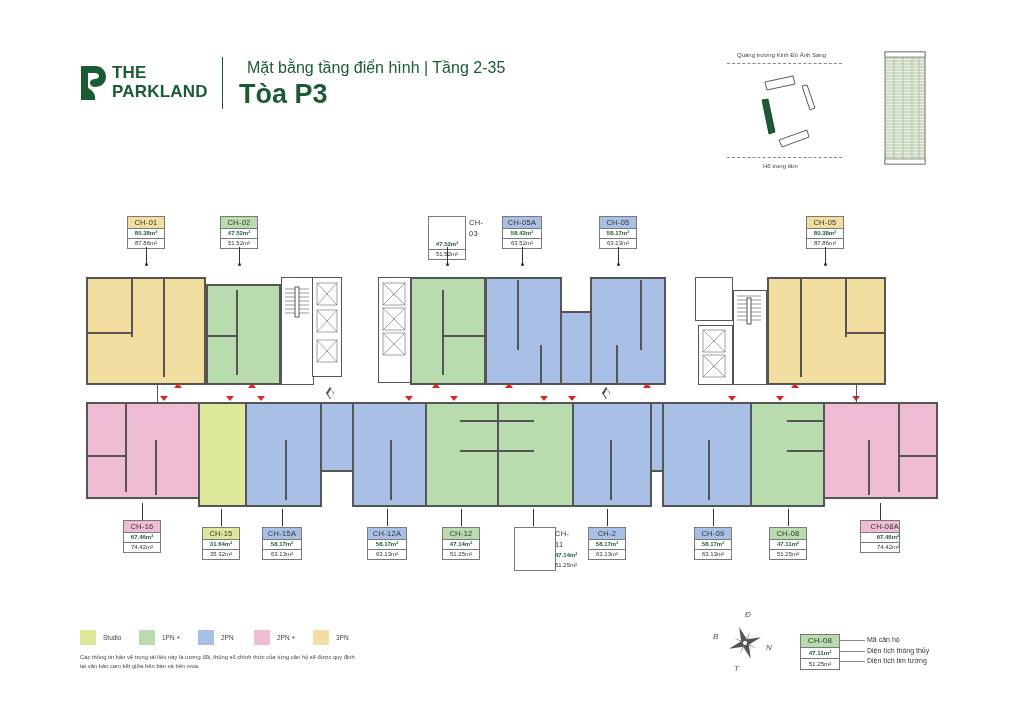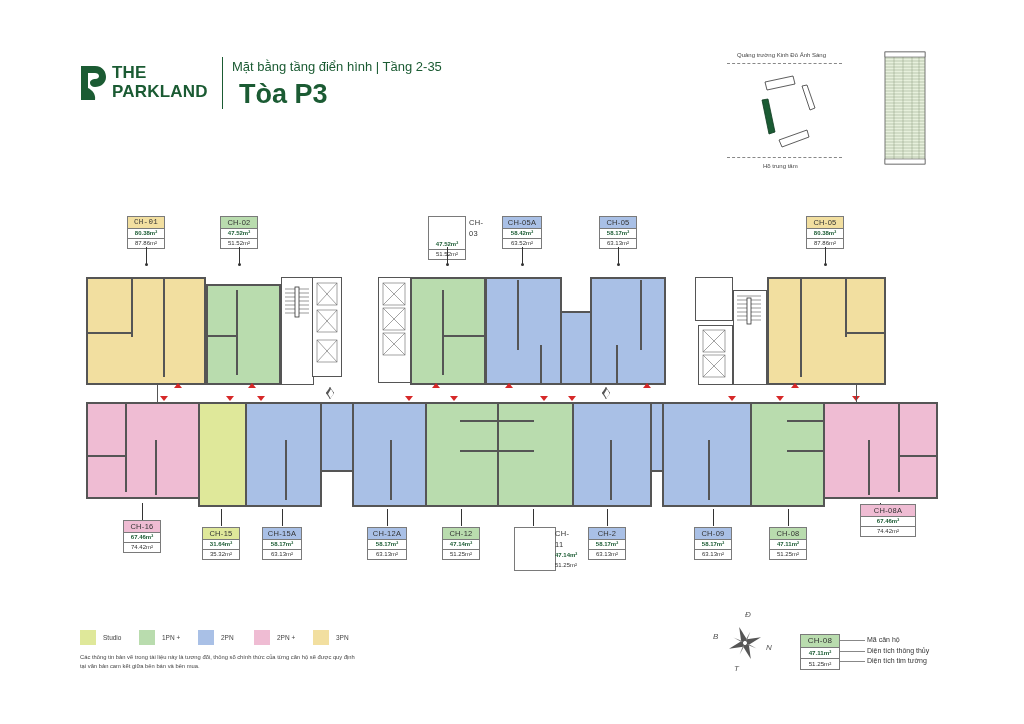--- a/index.html
+++ b/index.html
@@ -5,21 +5,21 @@
   * { box-sizing: border-box; margin: 0; padding: 0; }
   html, body { width: 1024px; height: 724px; background: #ffffff; overflow: hidden; }
   body { position: relative; font-family: "Liberation Sans", sans-serif; color: #1f1f1f; }
 
   .abs { position: absolute; }
 
   
   .logo-mark { left: 79px; top: 64px; width: 28px; height: 38px; }
   .logo-text { left: 112px; top: 63px; color: #1b5b33; font-weight: 700; font-size: 17px; line-height: 19px; letter-spacing: 0.2px; }
   .header-divider { left: 222px; top: 57px; width: 1px; height: 52px; background: #1b5b33; }
-  .subtitle { left: 232px; top: 59px; color: #1b5b33; font-size: 13px; }
+  .subtitle { left: 247px; top: 59px; color: #1b5b33; font-size: 16px; }
   .title { left: 239px; top: 79px; color: #1b5b33; font-size: 27px; font-weight: 700; }
 
   
   .site-top-label, .site-bottom-label { font-size: 6px; color: #444; white-space: nowrap; }
   .site-top-label { left: 737px; top: 52px; }
   .site-bottom-label { left: 763px; top: 163px; }
   .dash-line { height: 0; border-top: 1px dashed #888; }
 
   
   .tag { position: absolute; width: 38px; border: 1px solid #7a7a7a; background: #fff; text-align: center; }
@@ -120,21 +120,21 @@
     <line x1="14" y1="2" x2="14" y2="114"></line>
       <line x1="23" y1="2" x2="23" y2="114"></line>
       <line x1="32" y1="2" x2="32" y2="114"></line>
       <line x1="39" y1="2" x2="39" y2="114"></line>
   </g>
   <rect x="5" y="2" width="40" height="5" fill="#fff" stroke="#555" stroke-width="0.6"></rect>
   <rect x="5" y="109" width="40" height="5" fill="#fff" stroke="#555" stroke-width="0.6"></rect>
 </svg>
 
 <div class="tag" style="left:127px; top:216px;">
-  <div class="code" style="background:#f2dfa0;font-family:Liberation Mono, monospace;">CH-01</div>
+  <div class="code" style="background:#f2dfa0;">CH-01</div>
   <div class="a1">80.38m²</div>
   <div class="a2">87.86m²</div>
 </div>
 <div class="leader" style="left:146px; top:247px; height:17px;"></div>
 <div class="leader-dot" style="left:145px; top:263px;"></div>
 
 <div class="tag" style="left:220px; top:216px;">
   <div class="code" style="background:#b9dcae;">CH-02</div>
   <div class="a1">47.52m²</div>
   <div class="a2">51.52m²</div>
@@ -379,21 +379,21 @@
 </div>
 
 <div class="leader" style="left:788px; top:509px; height:17px;"></div>
 <div class="tag" style="left:769px; top:527px;">
   <div class="code" style="background:#b9dcae;">CH-08</div>
   <div class="a1">47.11m²</div>
   <div class="a2">51.25m²</div>
 </div>
 
 <div class="leader" style="left:880px; top:503px; height:17px;"></div>
-<div class="tag" style="left:860px; top:504px; width:56px;">
+<div class="tag" style="left:860px; top:520px; width:40px;text-align:right;">
   <div class="code" style="background:#efbcd3;">CH-08A</div>
   <div class="a1">67.46m²</div>
   <div class="a2">74.42m²</div>
 </div>
 
 <div class="legend-swatch" style="left:80px; top:630px; background:#dfe89a;"></div>
 <div class="legend-label" style="left:103px; top:634px;">Studio</div>
 <div class="legend-swatch" style="left:139px; top:630px; background:#b9dcae;"></div>
 <div class="legend-label" style="left:162px; top:634px;">1PN +</div>
 <div class="legend-swatch" style="left:198px; top:630px; background:#a9c0e6;"></div>

